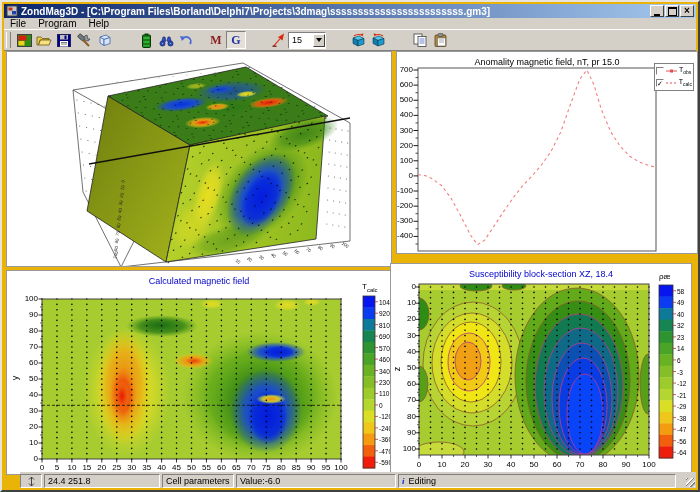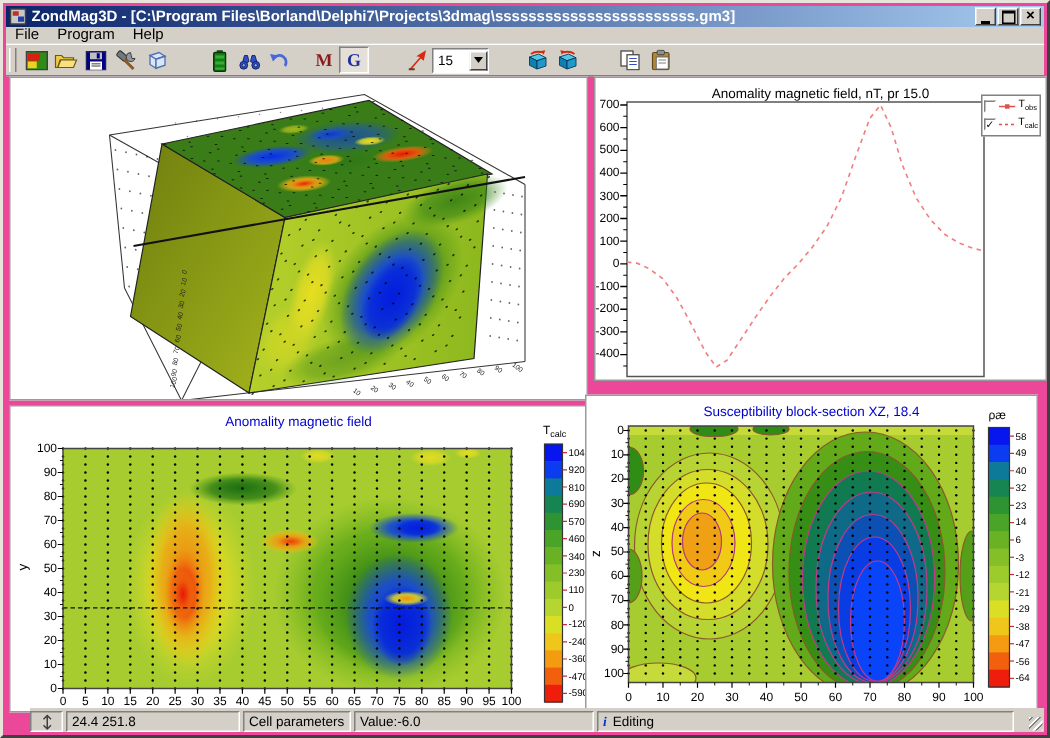--- a/index.html
+++ b/index.html
@@ -1,16 +1,16 @@
 <!DOCTYPE html>
 <html><head>
 <meta charset="utf-8">
 <style>
   html,body{margin:0;padding:0;background:#808080;font-family:"Liberation Sans",sans-serif;}
-  .window{position:relative;width:700px;height:492px;background:#ec4899;border:2px solid;border-color:#e8e4dc #404040 #404040 #e8e4dc;box-sizing:border-box;overflow:hidden;}
+  .window{position:relative;width:700px;height:492px;background:#eab308;border:2px solid;border-color:#e8e4dc #404040 #404040 #e8e4dc;box-sizing:border-box;overflow:hidden;}
   .titlebar{position:absolute;left:2px;top:2px;right:2px;height:14px;background:linear-gradient(to right,#0a246a,#a6caf0);display:flex;align-items:center;padding:0 2px;}
   .title-text{color:#fff;font-size:10px;font-weight:bold;flex:1;margin-left:3px;white-space:nowrap;overflow:hidden;}
   .wbtns{display:flex;gap:1px;}
   .wbtn{width:14px;height:12px;background:#d4d0c8;border:1px solid;border-color:#fff #404040 #404040 #fff;display:flex;align-items:center;justify-content:center;font-size:9px;line-height:9px;box-sizing:border-box;position:relative;}
   .glyph-min{width:6px;height:7px;border-bottom:2px solid #000;}
   .glyph-rest{width:7px;height:6px;border:1px solid #000;border-top:2px solid #000;}
   .glyph-x{font-weight:bold;font-size:10px;margin-top:-2px;}
   .menubar{position:absolute;left:2px;top:16px;right:2px;height:11px;display:flex;align-items:center;background:#d4d0c8;}
   .menu-item{font-size:10px;padding:4px 6px;color:#000;}
   .toolbar{position:absolute;left:2px;top:27px;right:2px;height:20px;display:flex;align-items:center;background:#d4d0c8;border-top:1px solid #fff;border-bottom:1px solid #808080;}
@@ -824,21 +824,21 @@
           <span class="cb">✓</span>
           <svg width="11" height="8">
             <line x1="0" y1="4" x2="11" y2="4" stroke="#e05050" stroke-width="1" stroke-dasharray="2 2"></line>
           </svg>
           <span class="llab"><span>T</span><sub>calc</sub></span>
         </div>
       </div>
   <span class="tk r" style="left: -2px; top: 14px;">700</span><span class="tk r" style="left: -2px; top: 29.128px;">600</span><span class="tk r" style="left: -2px; top: 44.256px;">500</span><span class="tk r" style="left: -2px; top: 59.384px;">400</span><span class="tk r" style="left: -2px; top: 74.512px;">300</span><span class="tk r" style="left: -2px; top: 89.64px;">200</span><span class="tk r" style="left: -2px; top: 104.768px;">100</span><span class="tk r" style="left: -2px; top: 119.896px;">0</span><span class="tk r" style="left: -2px; top: 135.024px;">-100</span><span class="tk r" style="left: -2px; top: 150.152px;">-200</span><span class="tk r" style="left: -2px; top: 165.28px;">-300</span><span class="tk r" style="left: -2px; top: 180.408px;">-400</span></div>
 
   <div class="panel" id="bl-panel" style="left:4px;top:268px;width:386px;height:205px;">
-    <div class="ptitle">Anomality magnetic field</div>
+    <div class="ptitle">Calculated magnetic field</div>
     <span class="axlab" style="left:6px;top:102px;">y</span>
     <svg id="bl-svg" width="384" height="203">
       <defs>
           <clipPath id="blClip">
             <rect x="35" y="28" width="299" height="160"></rect>
           </clipPath>
         </defs>
       <g clip-path="url(#blClip)">
         <rect x="35" y="28" width="299" height="160" fill="#a6cc30"></rect>
         <g transform="translate(35,28)">

